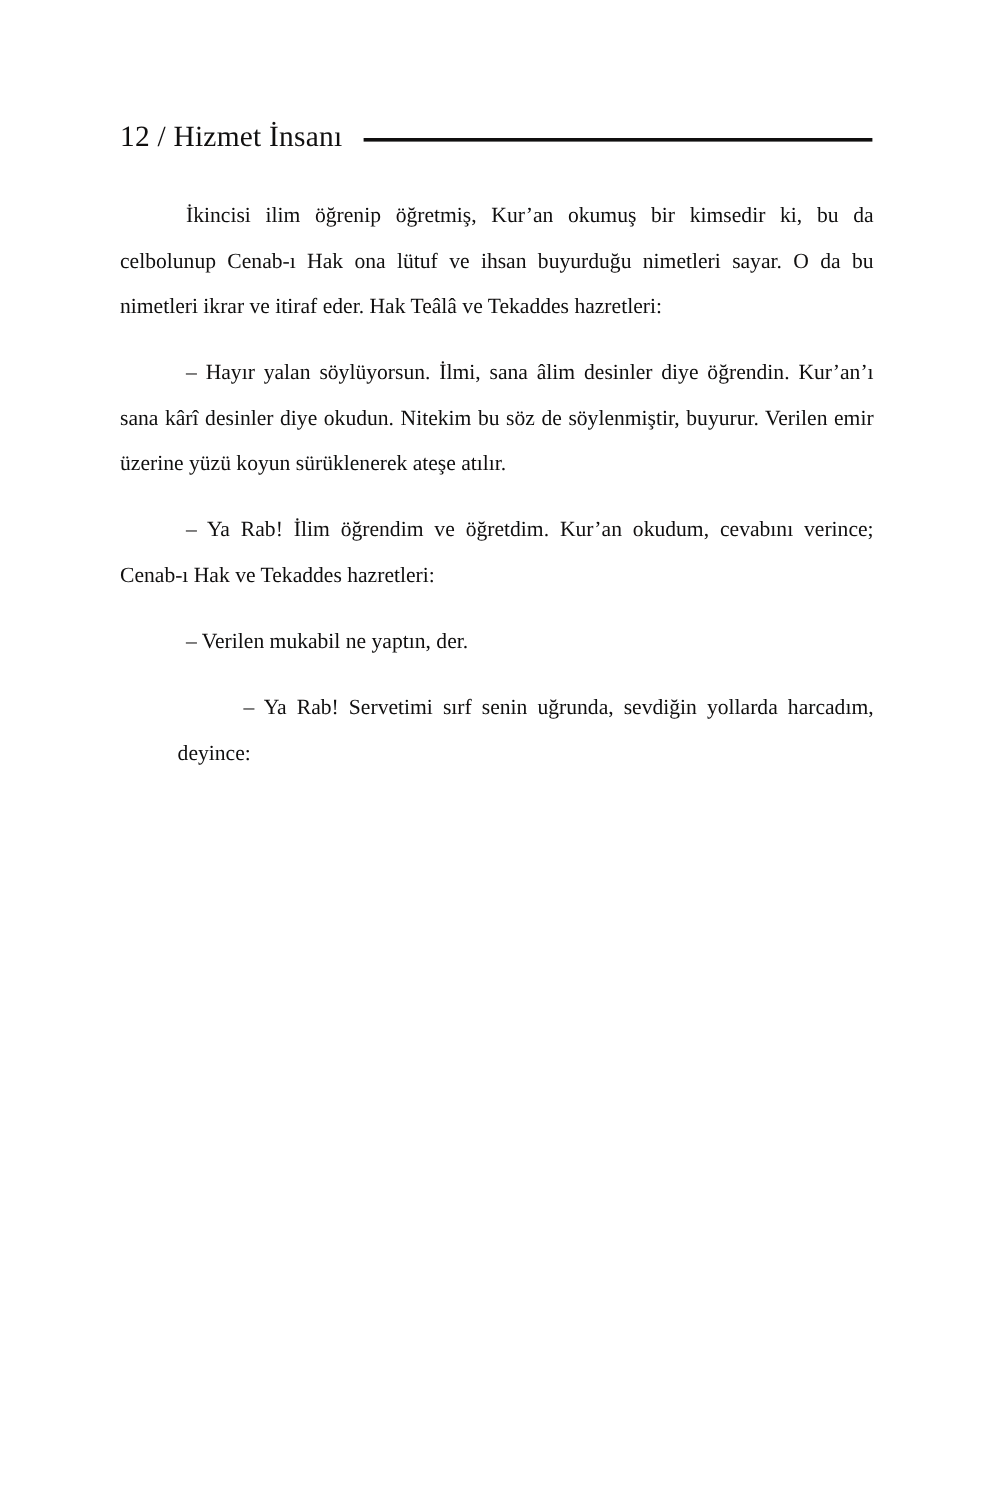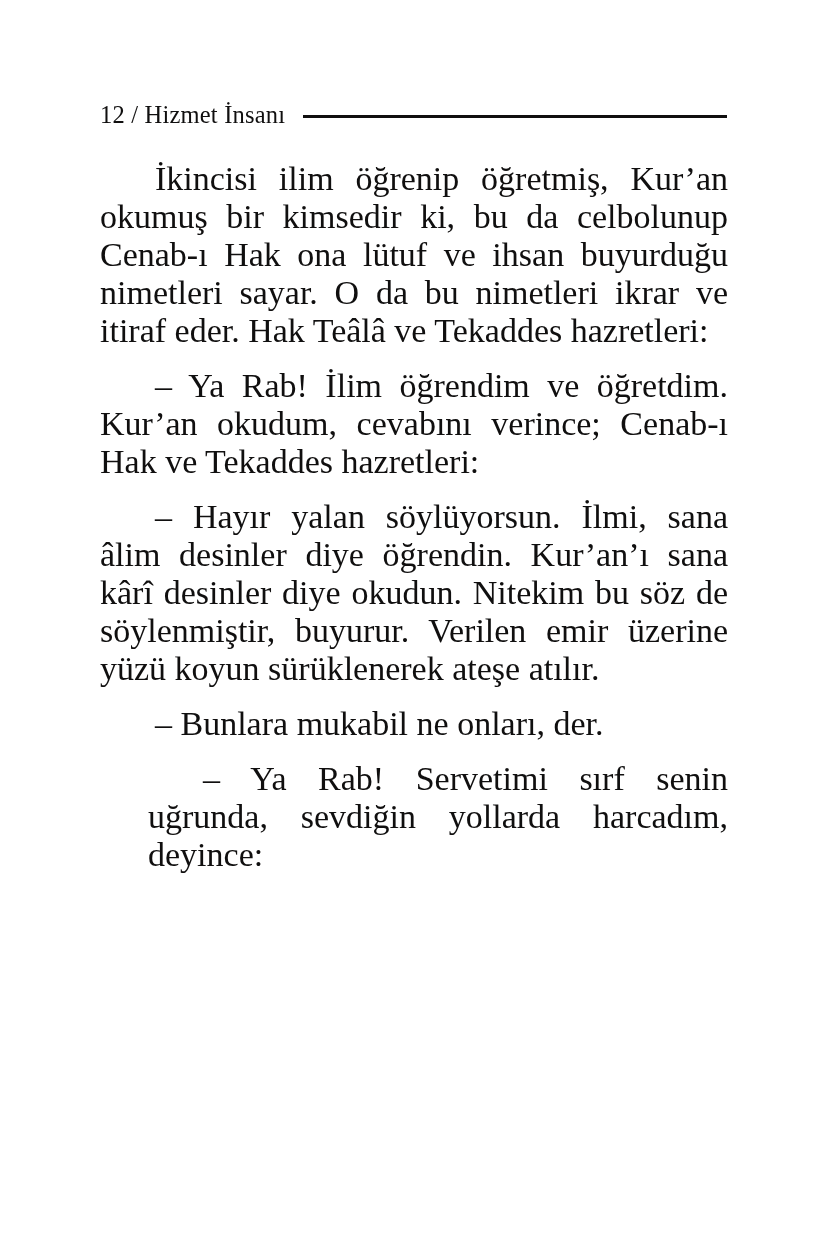--- a/index.html
+++ b/index.html
@@ -45,21 +45,21 @@
 
   
   .text-column {
     position: absolute;
     left: 100px;
     top: 160px;
     width: 628px;
   }
   p.para {
     margin: 0 0 17px 0;
-    font-size: 34px;
+    font-size: 18px;
     line-height: 38px;
     text-align: justify;
     text-justify: inter-word;
     text-indent: 55px;
     hyphens: manual;
     color: #100f0f;
   }
   p.para.last {
     margin-bottom: 0;
     margin-left: 48px;
@@ -78,19 +78,19 @@
 
 <div class="page" style="background-color: rgb(255, 255, 255); color: rgb(16, 15, 15);">
 
   <div class="running-header">
     <span class="header-label">12 / Hizmet İnsanı</span>
     <span class="header-rule" style="background: rgb(16, 15, 15);"></span>
   </div>
 
   <div class="text-column">
     <p class="para">İkincisi ilim öğrenip öğretmiş, Kur’an okumuş bir kimsedir ki, bu da celbolunup Cenab-ı Hak ona lütuf ve ihsan buyurduğu nimetleri sayar. O da bu nimetleri ikrar ve itiraf eder. Hak Teâlâ ve Tekaddes hazretleri:</p>
+    <p class="para dialogue">– Hayır yalan söylüyorsun. İlmi, sana âlim desinler diye öğrendin. Kur’an’ı sana kârî desinler diye okudun. Nitekim bu söz de söylenmiştir, buyurur. Verilen emir üzerine yüzü koyun sürüklenerek ateşe atılır.</p>
     <p class="para dialogue">– Ya Rab! İlim öğrendim ve öğretdim. Kur’an okudum, cevabını verince; Cenab-ı Hak ve Tekaddes hazretleri:</p>
-    <p class="para dialogue">– Hayır yalan söylüyorsun. İlmi, sana âlim desinler diye öğrendin. Kur’an’ı sana kârî desinler diye okudun. Nitekim bu söz de söylenmiştir, buyurur. Verilen emir üzerine yüzü koyun sürüklenerek ateşe atılır.</p>
-    <p class="para dialogue short">– Bunlara mukabil ne onları, der.</p>
+    <p class="para dialogue short">– Verilen mukabil ne yaptın, der.</p>
     <p class="para dialogue last">– Ya Rab! Servetimi sırf senin uğrunda, sevdiğin yollarda harcadım, deyince:</p>
   </div>
 
 </div>
 
 </body></html>

